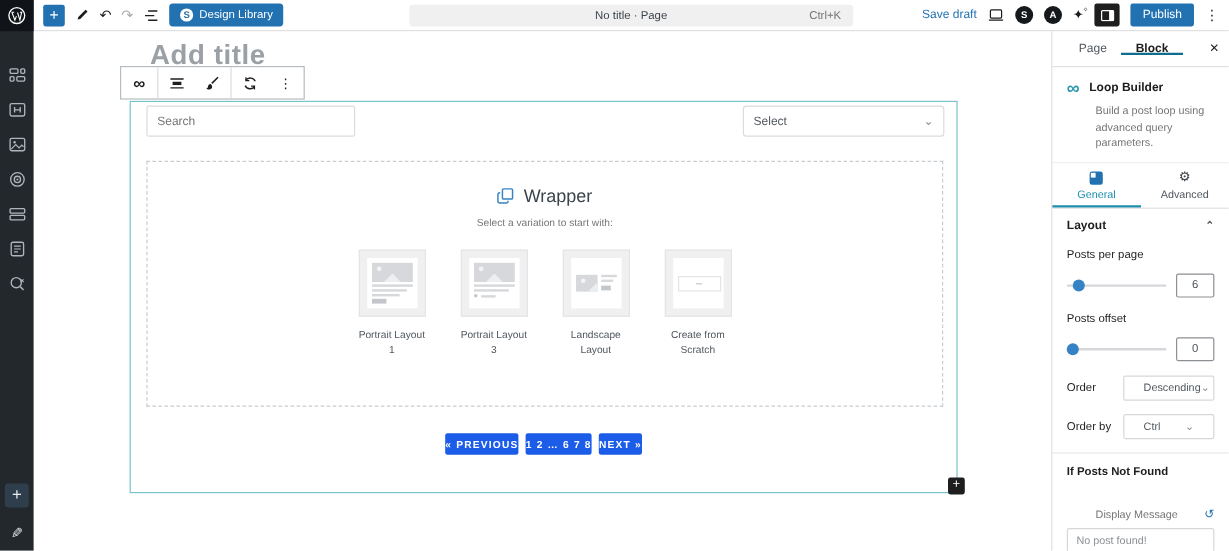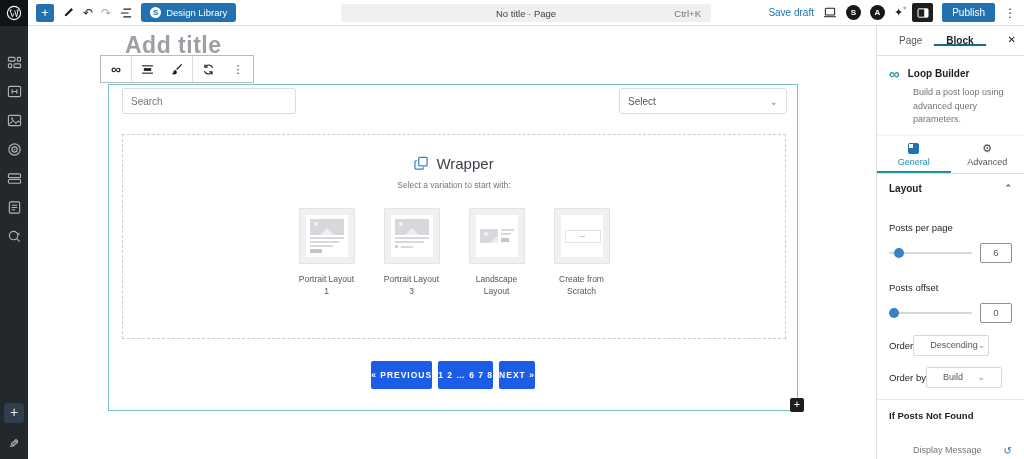--- a/index.html
+++ b/index.html
@@ -63,21 +63,21 @@
   .ph-img::after { content:""; position:absolute; left:8px; bottom:-2px; border-left:9px solid transparent; border-right:9px solid transparent; border-bottom:9px solid #eceeef; }
   .ph-line { height:2px; background:#d6d8db; }
   .ph-btn { height:4px; background:#c3c6ca; }
   .ph-row { display:flex; gap:3px; align-items:center; }
   .ph-dot { width:3px; height:3px; border-radius:50%; background:#c3c6ca; }
   .var-label { margin-top:9px; width:62px; text-align:center; font-size:8.5px; line-height:1.45; color:#50575e; }
   .scratch-box { width:36px; height:13px; border:1px solid #e2e4e7; background:#fff; margin:auto; display:flex; align-items:center; justify-content:center; }
   .scratch-dash { width:5px; height:1px; background:#c3c6ca; }
 
   .pagination { position:absolute; left:0; right:0; top:276px; display:flex; justify-content:center; gap:6px; }
-  .page-btn { background:#1b5ce8; color:#fff; border:none; border-radius:2px; height:28px; padding:0 0; font-size:8.5px; font-weight:bold; letter-spacing:1px; font-family:inherit; cursor:pointer; }
+  .page-btn { background:#1b5ce8; color:#fff; border:none; border-radius:2px; height:18px; padding:0 0; font-size:8.5px; font-weight:bold; letter-spacing:1px; font-family:inherit; cursor:pointer; }
   .block-appender { position:absolute; right:-7px; bottom:-2px; width:14px; height:14px; background:#1e1e1e; color:#fff; font-size:11px; line-height:13px; text-align:center; border-radius:2px; cursor:pointer; }
 
   
   #sidebar { position:absolute; left:876px; top:26px; width:148px; height:433px; background:#fff; border-left:1px solid #e0e0e0; font-size:10px; }
   .sb-tabs { height:30px; border-bottom:1px solid #e0e0e0; display:flex; align-items:center; padding:0 10px; position:relative; }
   .sb-tab { display:flex; align-items:center; padding:0 12px; font-size:10px; color:#50575e; cursor:pointer; }
   .sb-tab.active { color:#1e1e1e; font-weight:bold; box-shadow:inset 0 -2px 0 #0f6d8d; }
   .sb-close { position:absolute; right:8px; top:8px; font-size:10px; color:#1e1e1e; cursor:pointer; }
   .block-card { padding:10px 12px 8px; border-bottom:1px solid #f0f0f0; }
   .bc-row { display:flex; align-items:center; gap:8px; }
@@ -87,26 +87,26 @@
   .set-tabs { display:flex; border-bottom:1px solid #e0e0e0; }
   .set-tab { flex:1; display:flex; flex-direction:column; align-items:center; gap:3px; padding:7px 0 6px; cursor:pointer; color:#50575e; }
   .set-tab.active { box-shadow:inset 0 -2px 0 #1f8dab; color:#1f8dab; }
   .set-tab .lab { font-size:9px; }
   .gen-icon { width:11px; height:11px; background:#2271b1; border-radius:2px; position:relative; }
   .gen-icon::after { content:""; position:absolute; left:1px; top:1px; width:4px; height:4px; background:#fff; }
   .gear { font-size:11px; line-height:11px; color:#3c434a; }
   .panel { padding:0 12px; }
   .panel-head { display:flex; align-items:center; justify-content:space-between; padding:9px 0; font-size:10px; font-weight:bold; color:#1e1e1e; cursor:pointer; }
   .panel-head .chev { font-size:9px; color:#50575e; }
-  .ctl-label { font-size:9.5px; color:#1e1e1e; margin-top:19px; }
+  .ctl-label { font-size:9.5px; color:#1e1e1e; margin-top:4px; }
   .slider-row { display:flex; align-items:center; gap:8px; margin:10px 0 12px; }
   .slider { flex:1; height:2px; background:#d5d7da; border-radius:2px; position:relative; cursor:pointer; }
   .slider-thumb { position:absolute; top:-4px; width:10px; height:10px; border-radius:50%; background:#3582c4; }
   .num-input { width:32px; height:20px; border:1px solid #8c8f94; border-radius:2px; font-size:9.5px; color:#50575e; text-align:center; font-family:inherit; }
-  .select-row { display:flex; align-items:center; justify-content:flex-start; margin:11px 0; }
+  .select-row { display:flex; align-items:center; justify-content:space-between; margin:11px 0; }
   .select-row .lbl { font-size:9.5px; color:#1e1e1e; }
   .mini-select { width:76px; height:21px; border:1px solid #d5d7da; border-radius:2px; display:flex; align-items:center; padding:0 16px; font-size:9px; color:#50575e; cursor:pointer; background:#fff; }
   .mini-select .chev { margin-left:auto; color:#8c8f94; font-size:9px; }
   .sb-divider { height:1px; background:#e8e8e8; margin:2px -12px 0; }
   .nf-title { font-size:9.5px; font-weight:bold; color:#1e1e1e; margin-top:10px; }
   .dm-row { display:flex; align-items:center; justify-content:space-between; margin-top:24px;padding-left:24px; }
   .dm-label { font-size:9px; color:#757575; }
   .reset-icon { font-size:10px; color:#2271b1; cursor:pointer; }
   .dm-input { width:100%; height:21px; border:1px solid #d5d7da; border-radius:2px; margin-top:5px; padding:0 7px; font-size:9px; color:#8c8f94; font-family:inherit; }
 
@@ -389,21 +389,21 @@
       <span class="lbl">Order</span>
       <div class="mini-select">
         <span>Descending</span>
         <span class="chev">⌄</span>
       </div>
     </div>
 
     <div class="select-row">
       <span class="lbl">Order by</span>
       <div class="mini-select">
-        <span>Build</span>
+        <span>Ctrl</span>
         <span class="chev">⌄</span>
       </div>
     </div>
 
     <div class="sb-divider"></div>
 
     <div class="nf-title">If Posts Not Found</div>
     <div class="dm-row">
       <span class="dm-label">Display Message</span>
       <span class="reset-icon">↺</span>

